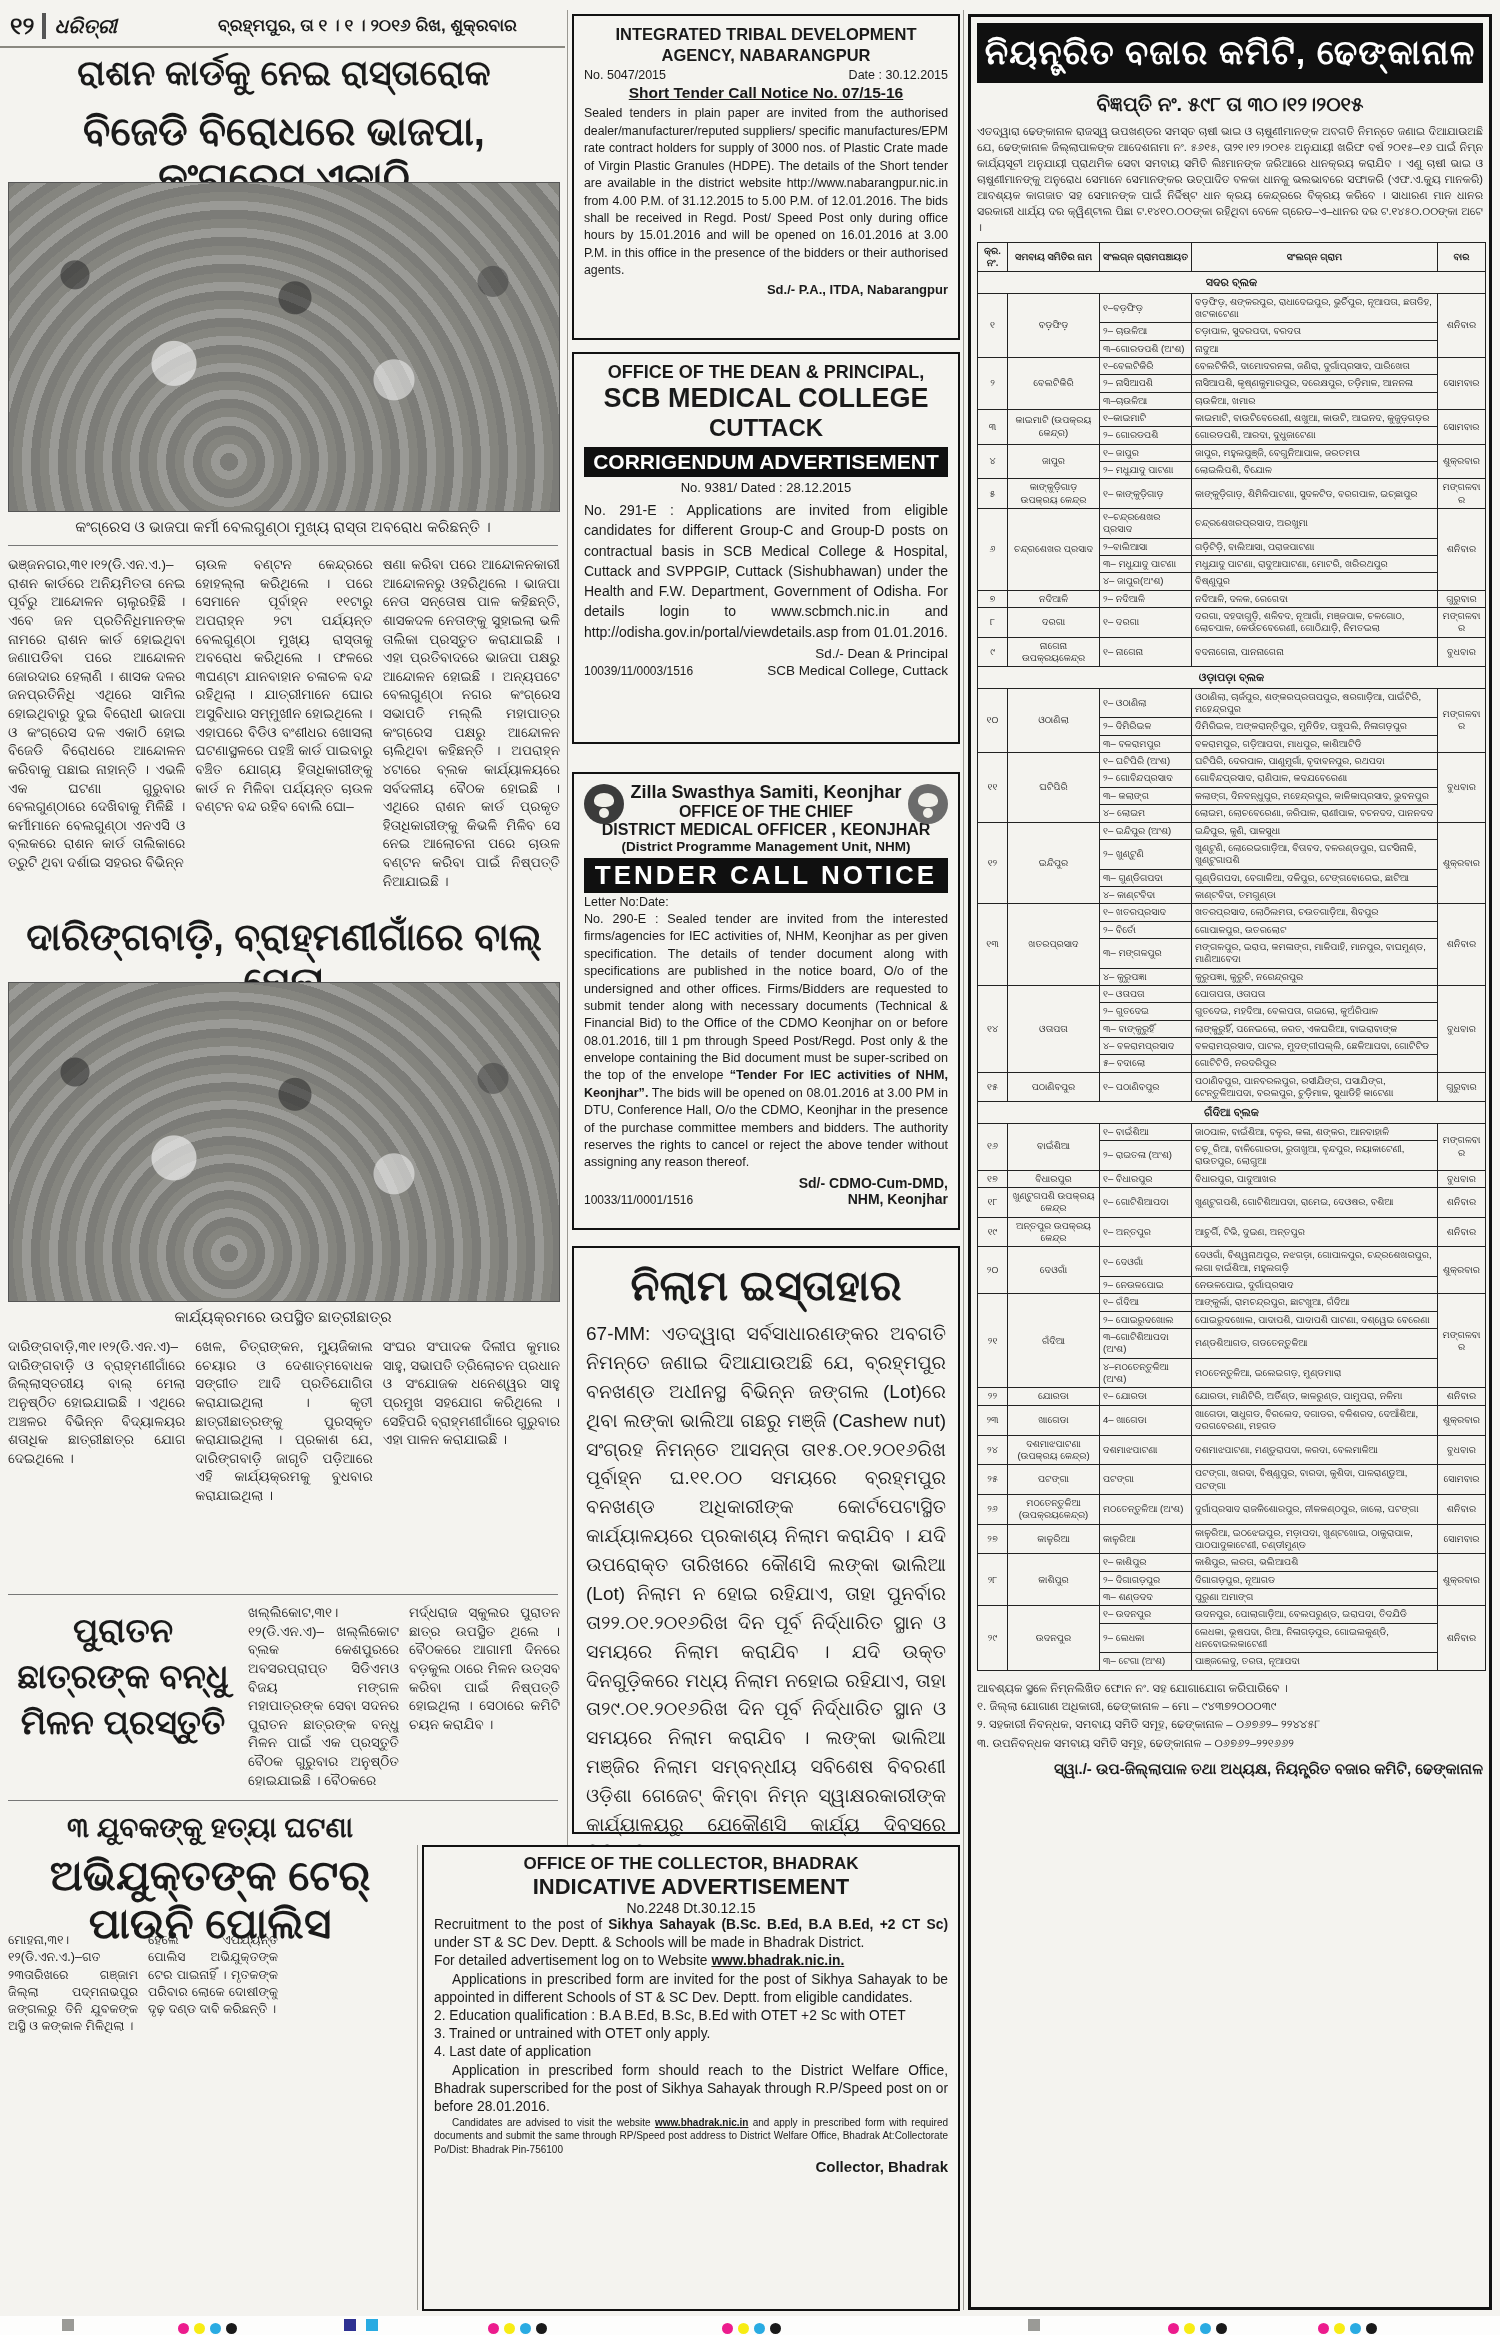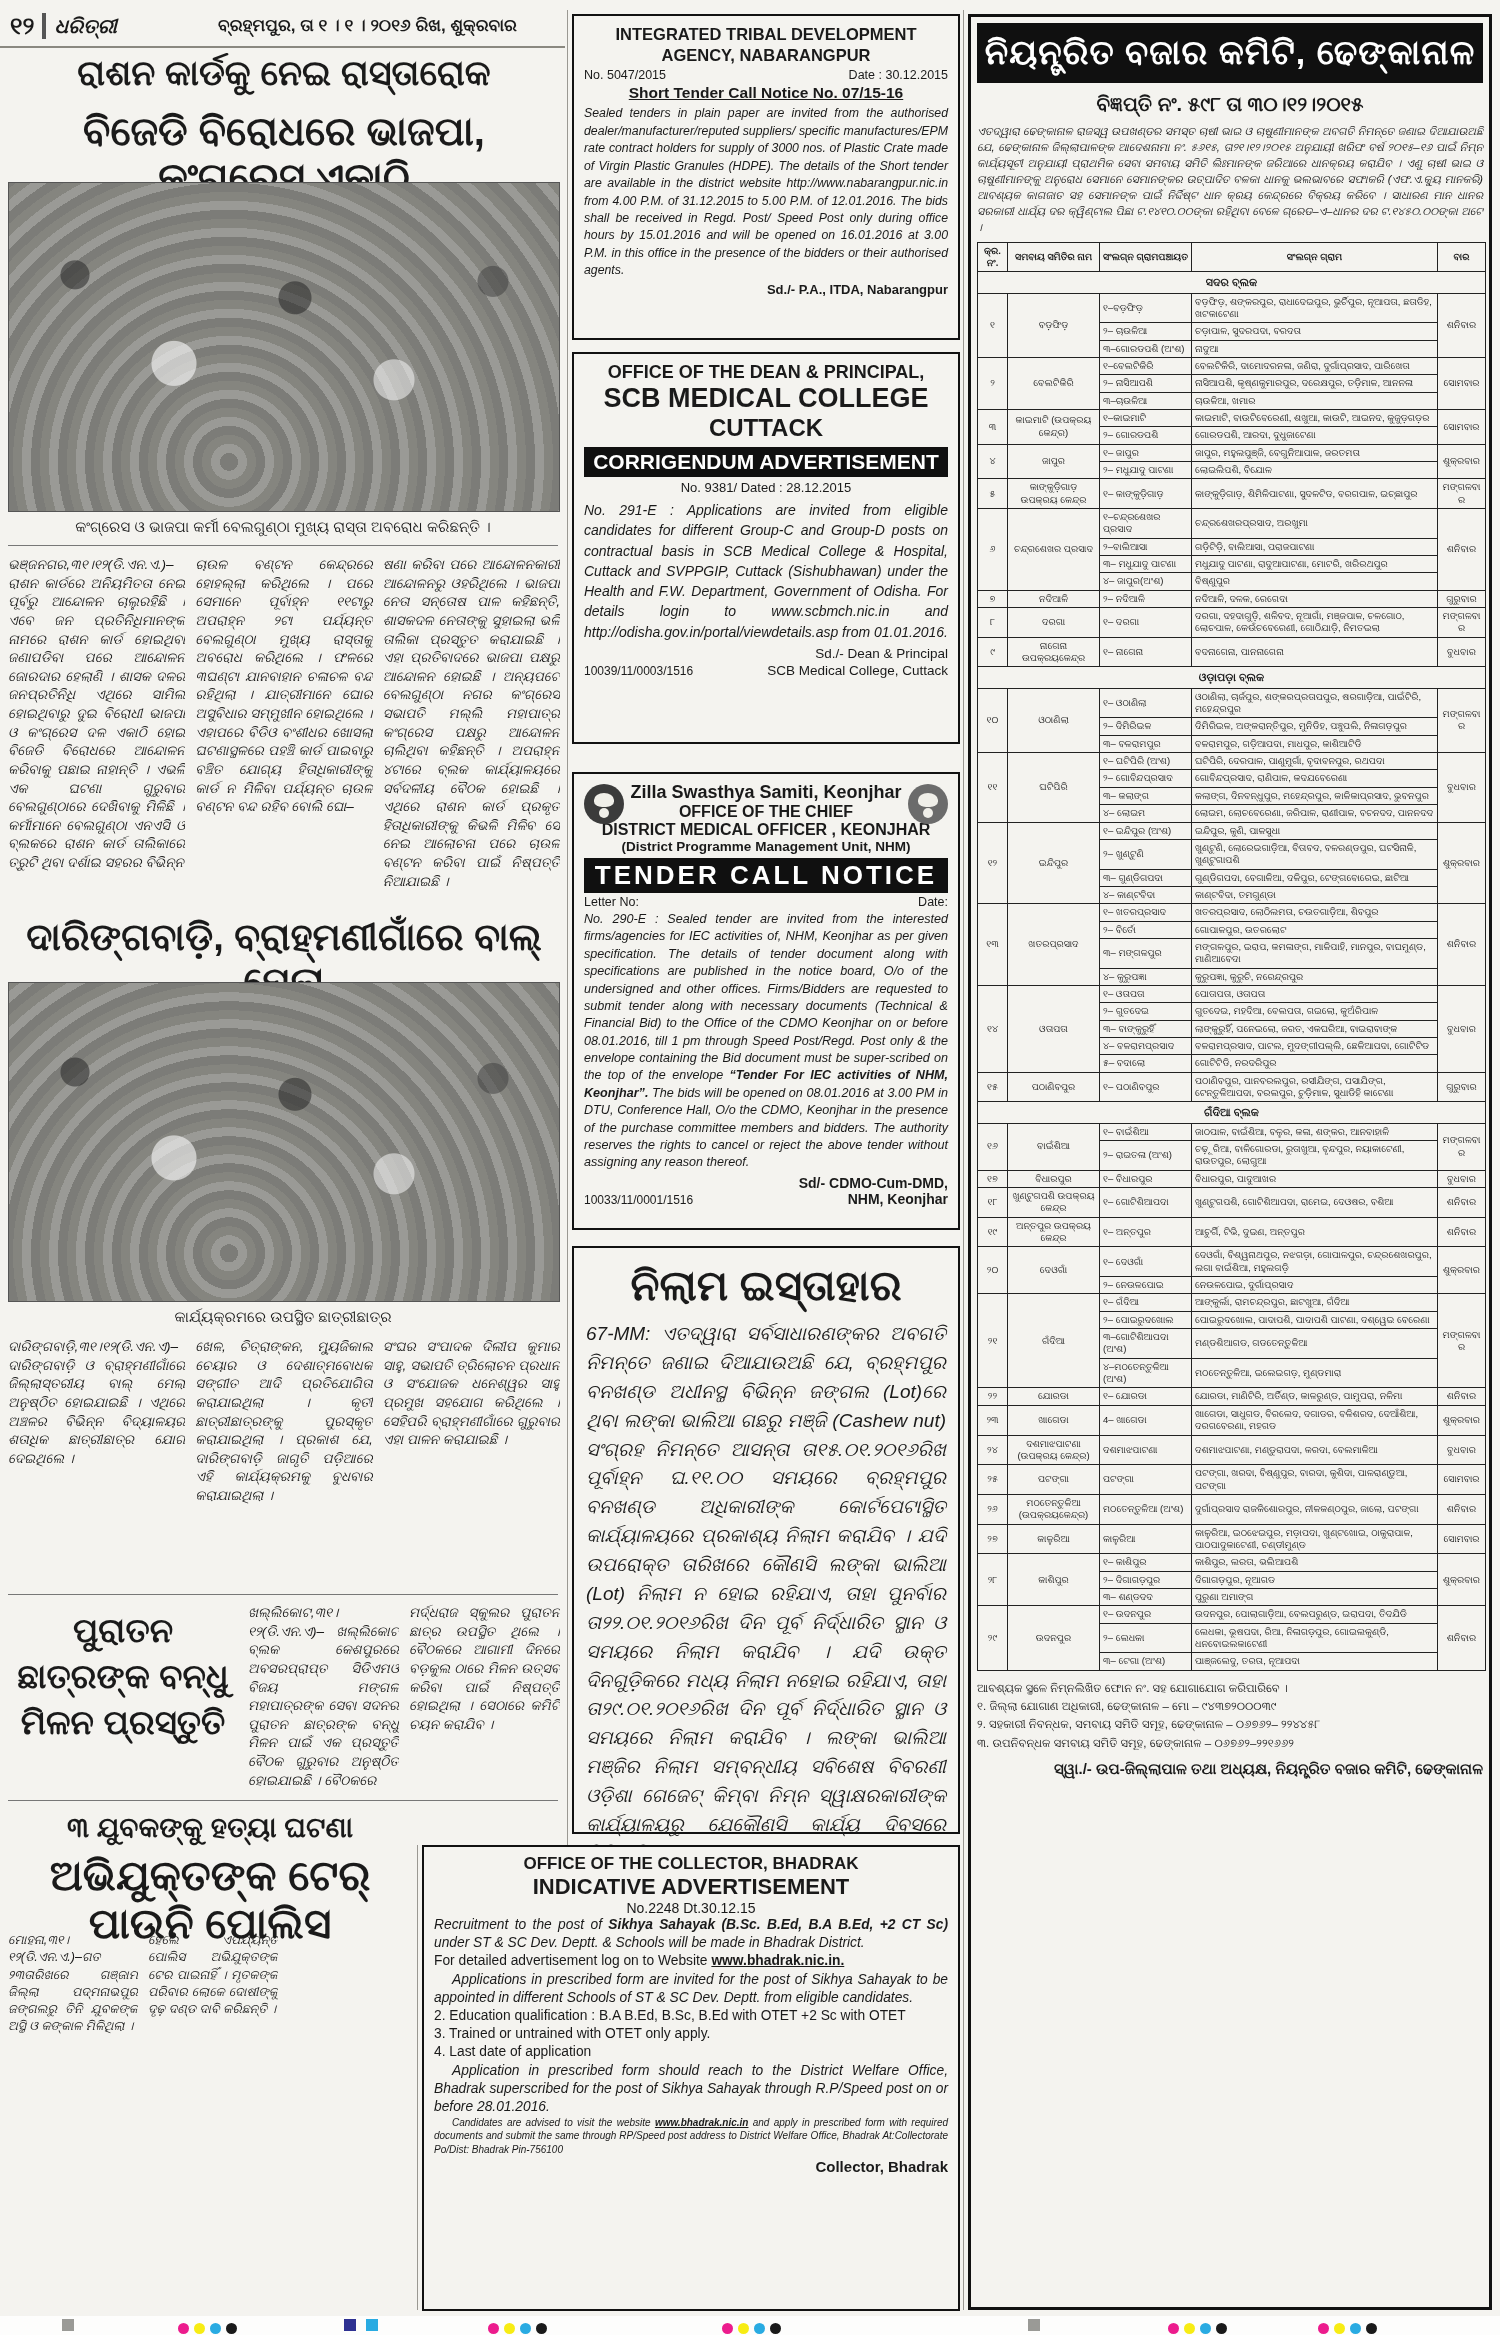--- a/index.html
+++ b/index.html
@@ -1,19 +1,19 @@
 <!DOCTYPE html>
 <html><head>
 <meta charset="utf-8">
 <style>
   html,body{margin:0;padding:0;}
   body{width:1500px;height:2335px;background:#e9e8e4;font-family:"Liberation Sans",sans-serif;color:#1a1a1a;}
   #page{position:relative;width:1500px;height:2335px;background:#f4f3ef;overflow:hidden;}
   .abs{position:absolute;}
-  .jt{text-align:justify;text-justify:inter-word;font-style:italic;}
+  .jt{text-align:justify;text-justify:inter-word;}
   .ctr{text-align:center;}
   .b{font-weight:bold;}
   .box{border:2px solid #111;background:#f4f3ef;box-sizing:border-box;}
   .black-bar{background:#101010;color:#ffffff;}
   .vrule{width:1px;background:#9a9892;}
   .hrule{height:2px;background:#8a8880;}
   
   .pageno{font-size:24px;font-weight:bold;}
   .masthead{font-size:20px;font-style:italic;font-weight:bold;}
   .dateline{font-size:17px;font-weight:bold;}
@@ -143,21 +143,21 @@
   <div class="abs box" style="left:572px;top:772px;width:388px;height:458px;padding:8px 10px;">
     <div style="position:relative;">
       <div class="logo-circle" style="position:absolute;left:0;top:2px;"></div>
       <div class="logo-circle" style="position:absolute;right:0;top:2px;background:#6b6b6b;"></div>
       <div class="ad-title" style="font-size:18px;">Zilla Swasthya Samiti, Keonjhar</div>
       <div class="ad-title" style="font-size:16px;">OFFICE OF THE CHIEF</div>
       <div class="ad-title" style="font-size:16px;">DISTRICT MEDICAL OFFICER , KEONJHAR</div>
       <div class="ad-title" style="font-size:13.5px;">(District Programme Management Unit, NHM)</div>
     </div>
     <div class="black-bar ctr b" style="font-size:26px;letter-spacing:3px;padding:2px 0;margin:4px 0 2px;">TENDER CALL NOTICE</div>
-    <div style="display:flex;justify-content:space-between;font-size:12.5px;">
+    <div style="display:flex;justify-content:flex-start;font-size:12.5px;">
       <span>Letter No:</span>
       <span>Date:</span>
     </div>
     <div class="jt" style="font-size:12.6px;line-height:1.38;margin-top:2px;"><span>No. 290-E : Sealed tender  are invited from the interested firms/agencies for IEC activities of, NHM, Keonjhar as per given specification. The details of tender document along with specifications are published in the notice board, O/o of the undersigned and other offices. Firms/Bidders are requested to submit tender along with necessary documents (Technical &amp; Financial Bid) to the Office of the CDMO Keonjhar on or before 08.01.2016, till 1 pm through Speed Post/Regd. Post only &amp; the envelope containing the Bid document must be super-scribed on the top of the envelope </span><span class="b">“Tender For IEC activities of NHM, Keonjhar”.</span><span> The bids will be opened on 08.01.2016 at 3.00 PM in DTU, Conference Hall, O/o the CDMO, Keonjhar in the presence of the purchase committee members and bidders. The authority reserves the rights to cancel or reject the above tender without assigning any reason thereof.</span></div>
     <div style="display:flex;justify-content:space-between;align-items:flex-end;margin-top:3px;">
       <span class="refno">10033/11/0001/1516</span>
       <span class="sig" style="font-size:14px;">
         <span>Sd/- CDMO-Cum-DMD,</span><br>
         <span>NHM, Keonjhar</span>
       </span>

